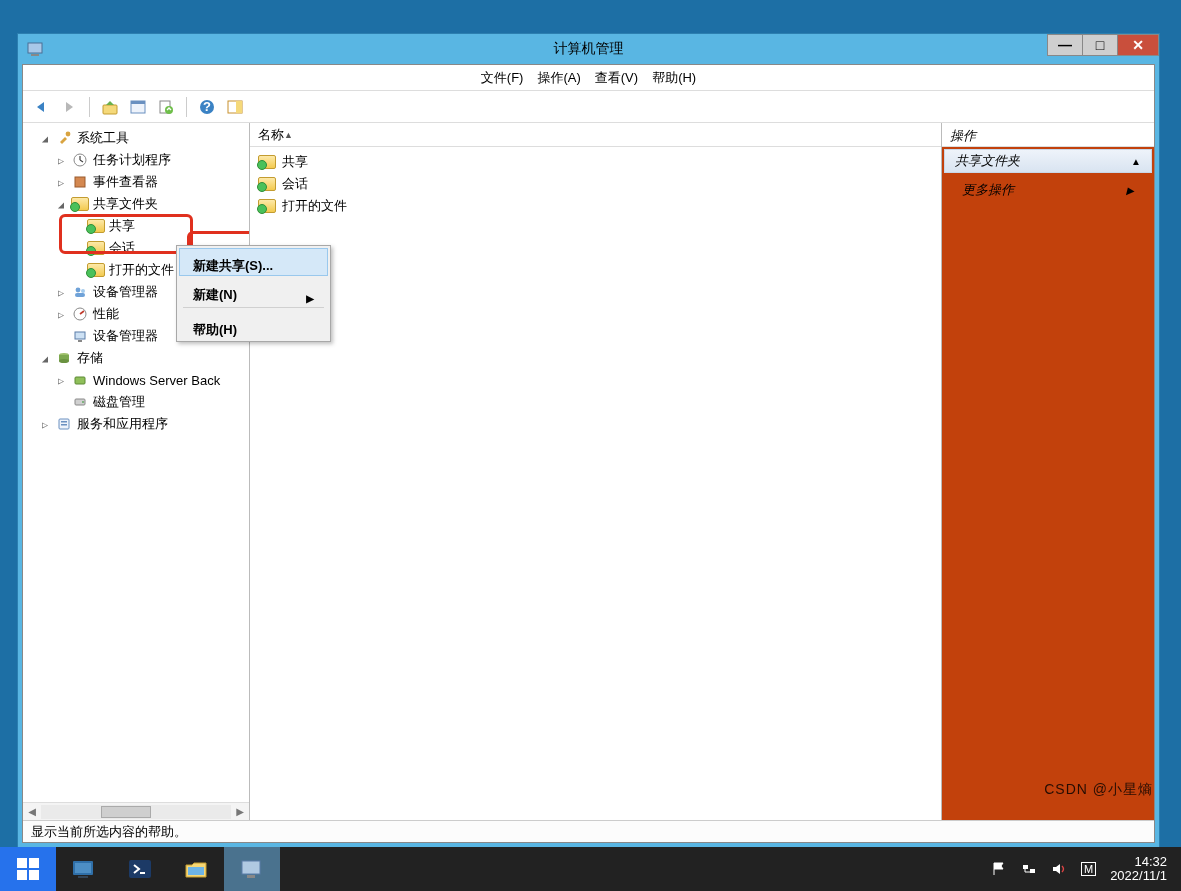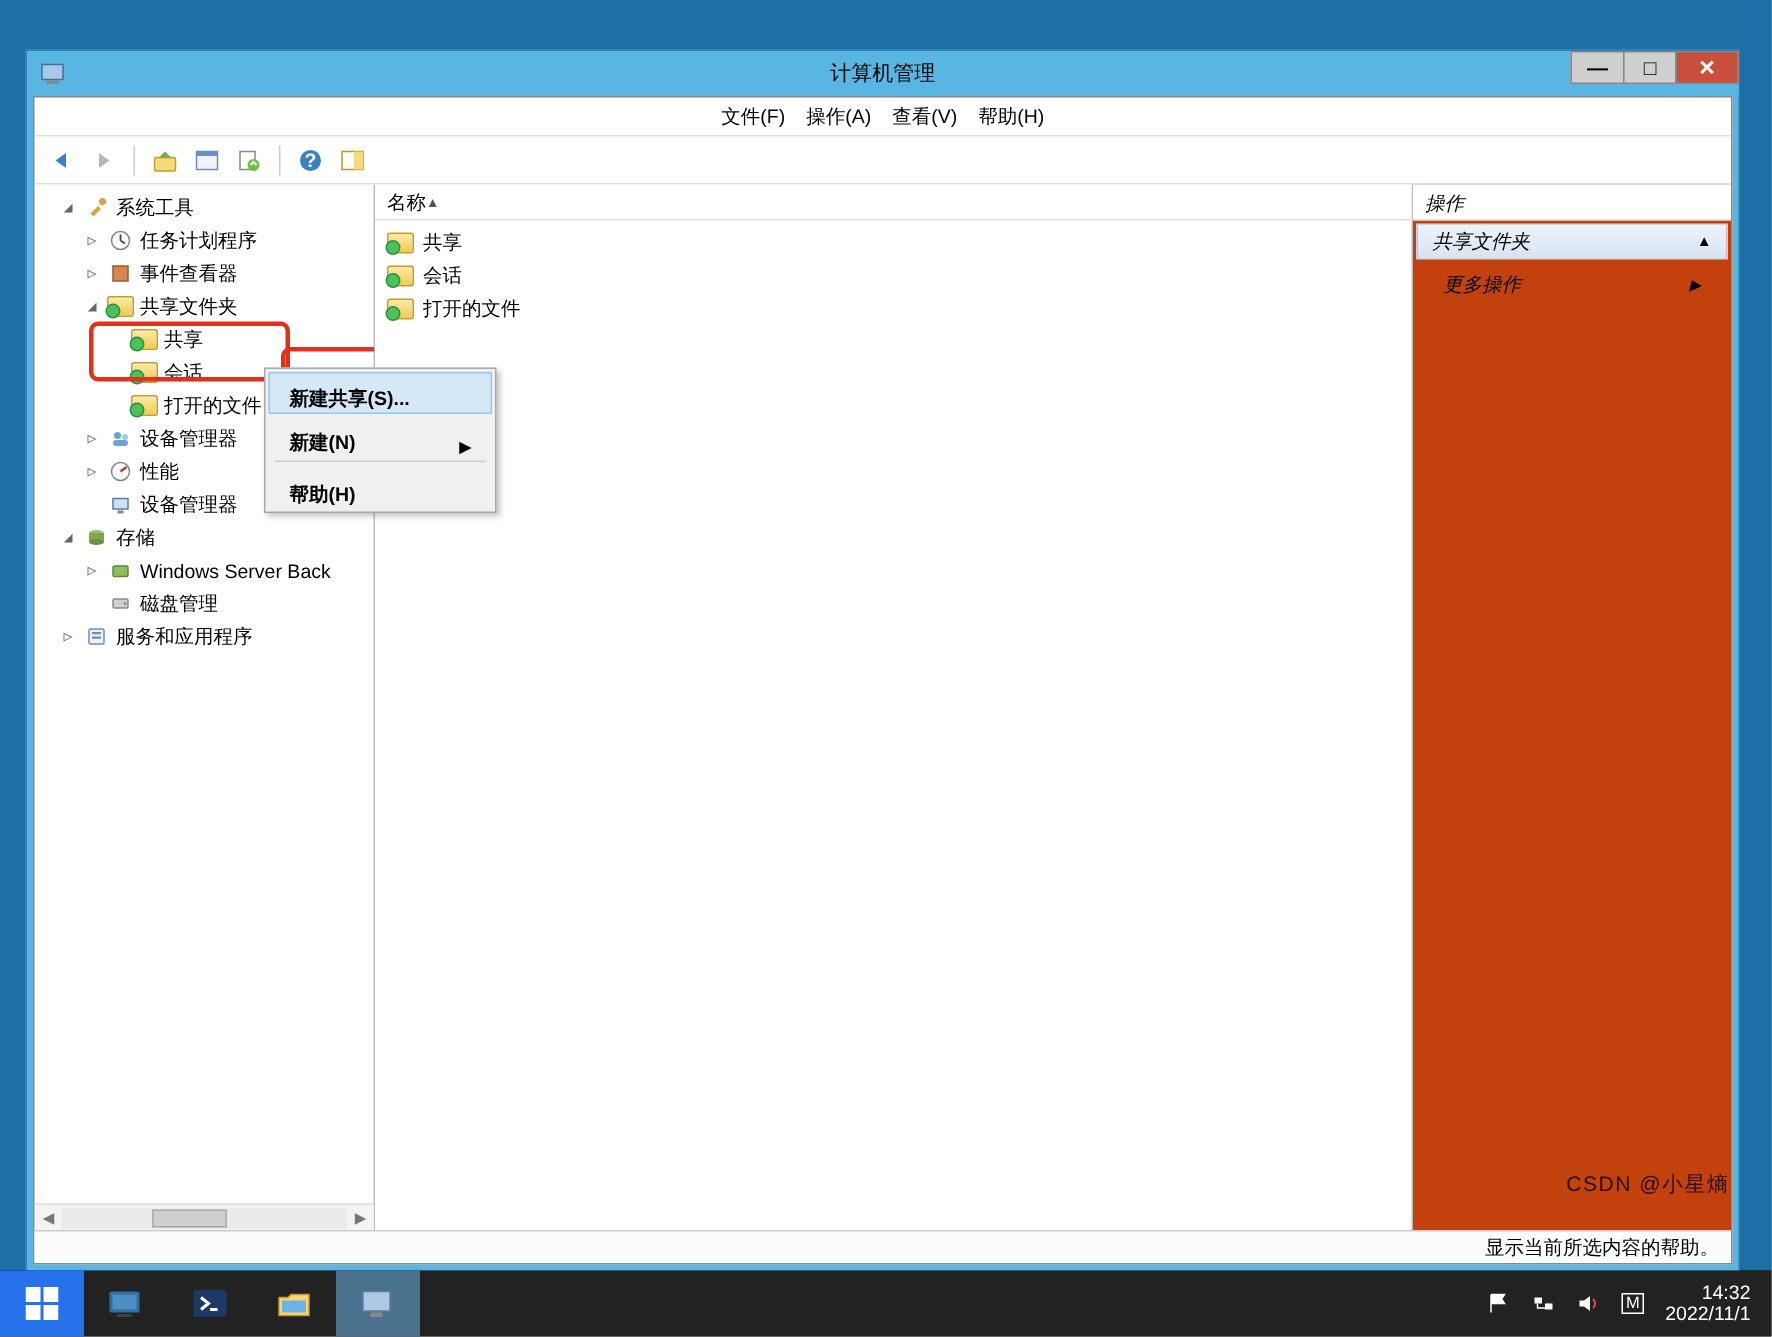--- a/index.html
+++ b/index.html
@@ -37,21 +37,21 @@
 .highlight-red { border: 3px solid #e0301e; border-radius: 6px; position: absolute; pointer-events: none; z-index: 5; }
 .hl1 { top: 91px; left: 36px; width: 134px; height: 40px; }
 .hl2 { top: 108px; left: 164px; width: 102px; height: 34px; border-top-right-radius: 10px; border-bottom-left-radius: 0; }
 .context-menu { position: absolute; top: 245px; left: 176px; width: 155px; background: #f0f0f0; border: 1px solid #a8a8a8; box-shadow: 2px 2px 4px rgba(0,0,0,.25); z-index: 10; padding: 2px; }
 .cm-item { height: 28px; display: flex; align-items: flex-end; padding: 0 14px; cursor: default; justify-content: space-between; font-weight: bold; }
 .cm-item.hover { background: #d5e8f8; border: 1px solid #99c8ed; padding: 0 13px; }
 .cm-sep { height: 1px; background: #d0d0d0; margin: 3px 4px; }
 .actions-header { height: 24px; background: #fff; border-bottom: 1px solid #ddd; padding: 4px 8px; font-size: 13px; }
 .actions-section { background: linear-gradient(#eef3fa, #d9e4f1); border: 1px solid #c9d7e8; height: 24px; display: flex; align-items: center; padding: 0 10px; margin: 2px; font-size: 13px; justify-content: space-between; }
 .actions-link { padding: 6px 20px; display:flex; justify-content:space-between; align-items:center; }
-.statusbar { height: 22px; border-top: 1px solid #ccc; display: flex; align-items: center; padding: 0 8px; font-size: 13px; background:#fcfcfc;justify-content:flex-end; }
+.statusbar { height: 22px; border-top: 1px solid #ccc; display: flex; align-items: center; padding: 0 8px; font-size: 13px; background:#fcfcfc; }
 .hscroll { height: 18px; border-top: 1px solid #ddd; background: #f4f4f4; display:flex; align-items:center; }
 .hscroll .arr { width:18px; text-align:center; color:#777; font-size:10px; }
 .hscroll .track { flex:1; height:14px; background:#eaeaea; position:relative; }
 .hscroll .thumb { position:absolute; left:60px; top:1px; width:50px; height:12px; background:#cfcfcf; border:1px solid #aaa; }
 .taskbar { position: absolute; bottom: 0; left: 0; width: 1181px; height: 44px; background: #222; display: flex; align-items: center; }
 .start { width: 56px; height: 44px; background: #2672ec; display:flex; align-items:center; justify-content:center; }
 .tb-item { width: 56px; height: 44px; display:flex; align-items:center; justify-content:center; }
 .tb-item.active { background: #4a728e; }
 .tray { margin-left: auto; display:flex; align-items:center; gap: 14px; padding: 0 14px; color:#fff; }
 .tray .time { text-align:right; font-size:12px; line-height:14px; }

